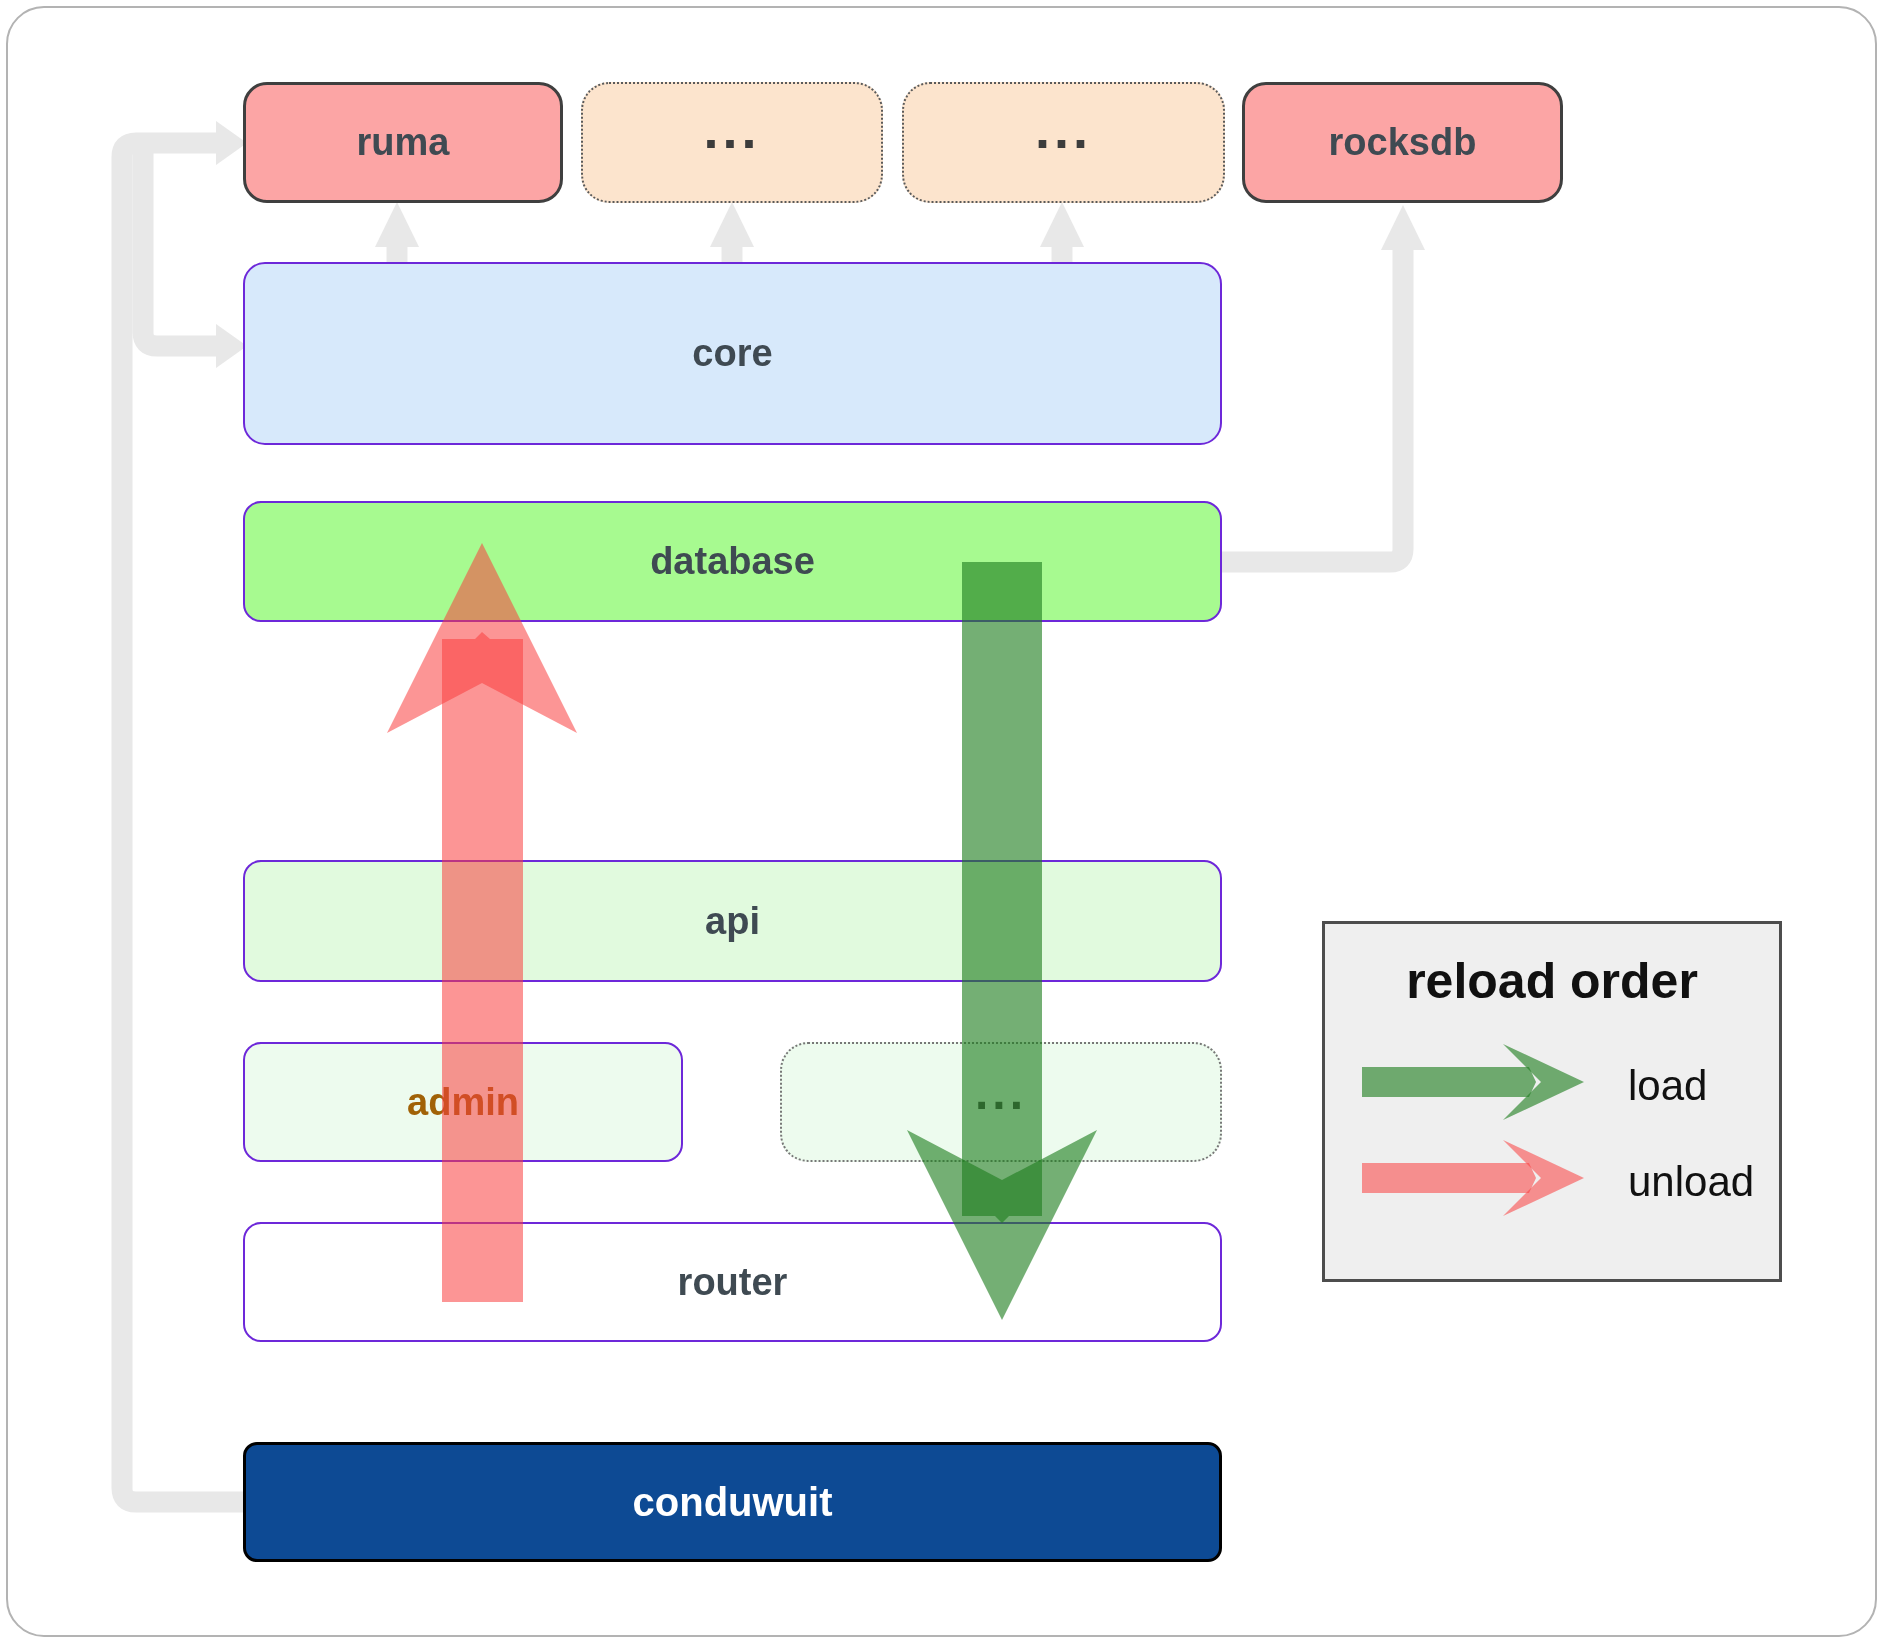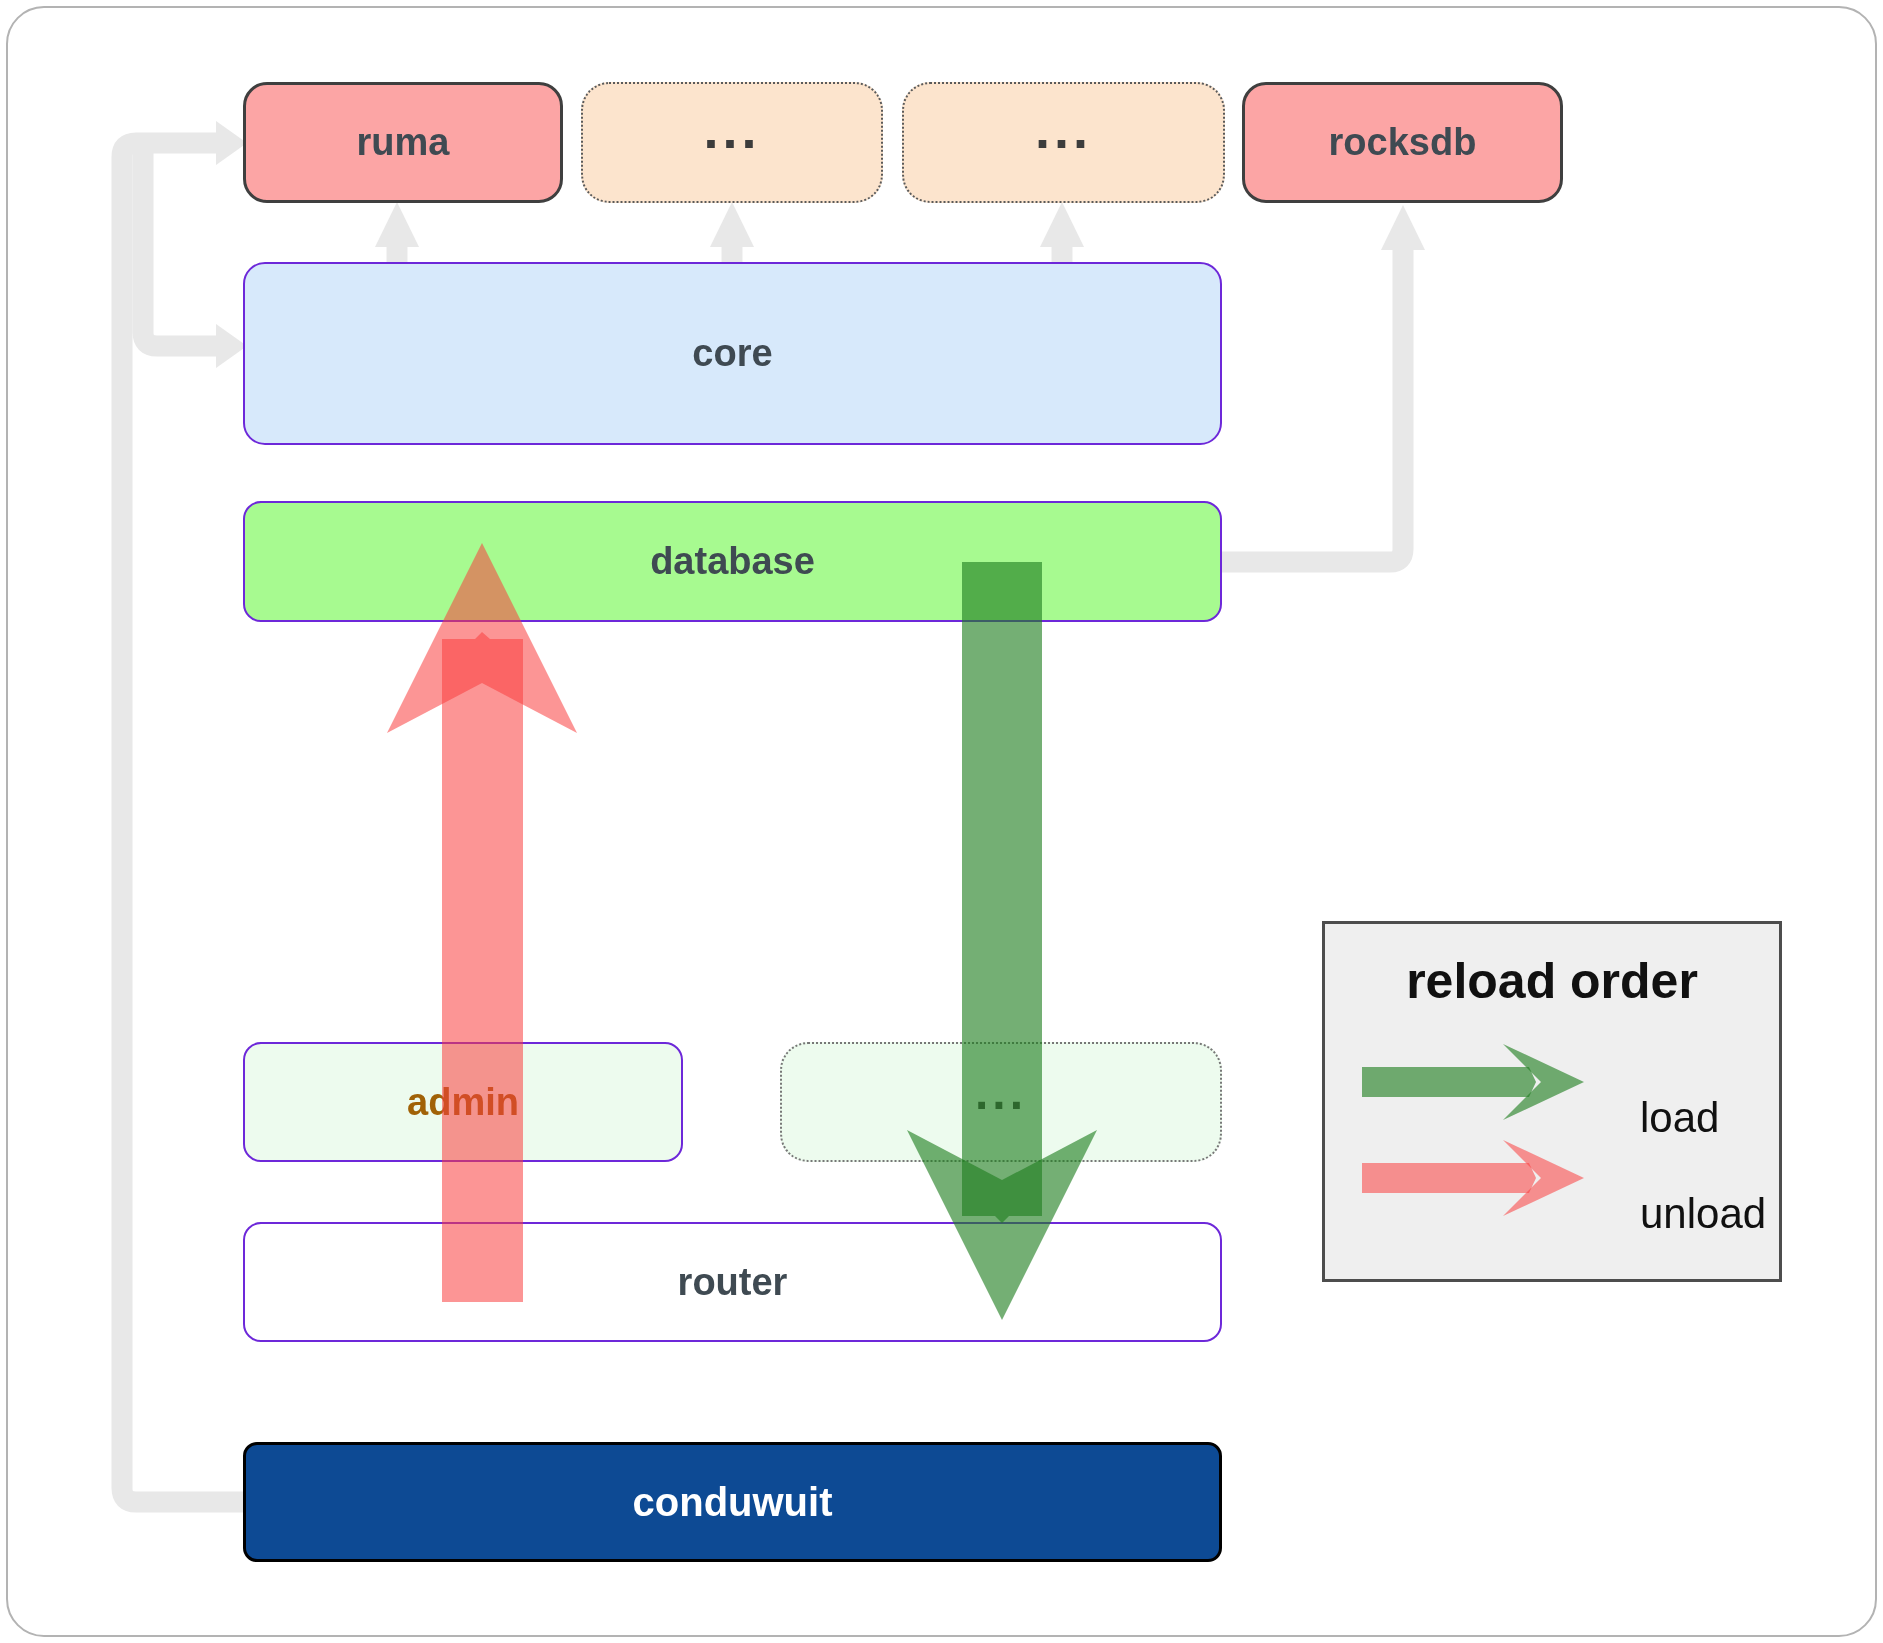--- a/index.html
+++ b/index.html
@@ -34,21 +34,21 @@
   .conduwuit-box{left:243px;top:1442px;width:979px;height:120px;background:#0d4a94;border:3px solid #000;
                  border-radius:14px;color:#ffffff;font-size:40px;font-weight:700;}
   .legend{
     position:absolute;left:1322px;top:921px;width:460px;height:361px;box-sizing:border-box;
     background:#efefef;border:3px solid #4d4d4d;padding-left:24px;
   }
   .legend-title{
     position:absolute;left:0;top:28px;width:100%;text-align:center;
     color:#111;font-size:50px;font-weight:600;
   }
-  .legend-label{position:absolute;left:315px;color:#111;font-size:42px;font-weight:400;margin-top:32px;}
+  .legend-label{position:absolute;left:303px;color:#111;font-size:42px;font-weight:400;}
   .legend-label.load{top:138px;}
   .legend-label.unload{top:234px;}
 </style>
 </head>
 <body>
 
 <div class="canvas">
 
   <svg class="layer" width="1883" height="1643" viewBox="0 0 1883 1643">
 
@@ -87,20 +87,23 @@
   <div class="box b-solid-dark rocksdb-box">
     <span>rocksdb</span>
   </div>
 
   <div class="box b-row core-box">
     <span>core</span>
   </div>
   <div class="box b-row database-box">
     <span>database</span>
   </div>
+  <div class="box b-row api-box">
+    <span>api</span>
+  </div>
   <div class="box b-row admin-box">
     <span>admin</span>
   </div>
   <div class="box admindots-box b-row" style="border:2px dotted #777;border-radius:28px;">
     <span class="dots" style="font-size:48px;transform:translateY(-10px);color:#444;">...</span>
   </div>
   <div class="box b-row router-box">
     <span>router</span>
   </div>
   <div class="box conduwuit-box">

